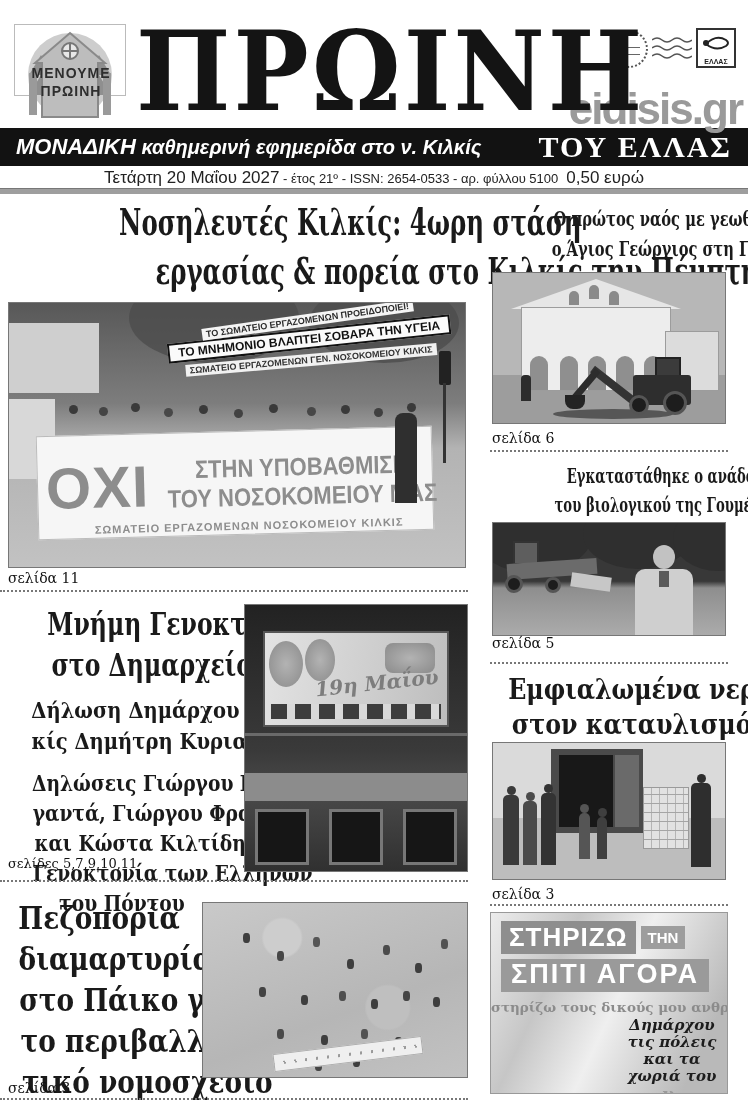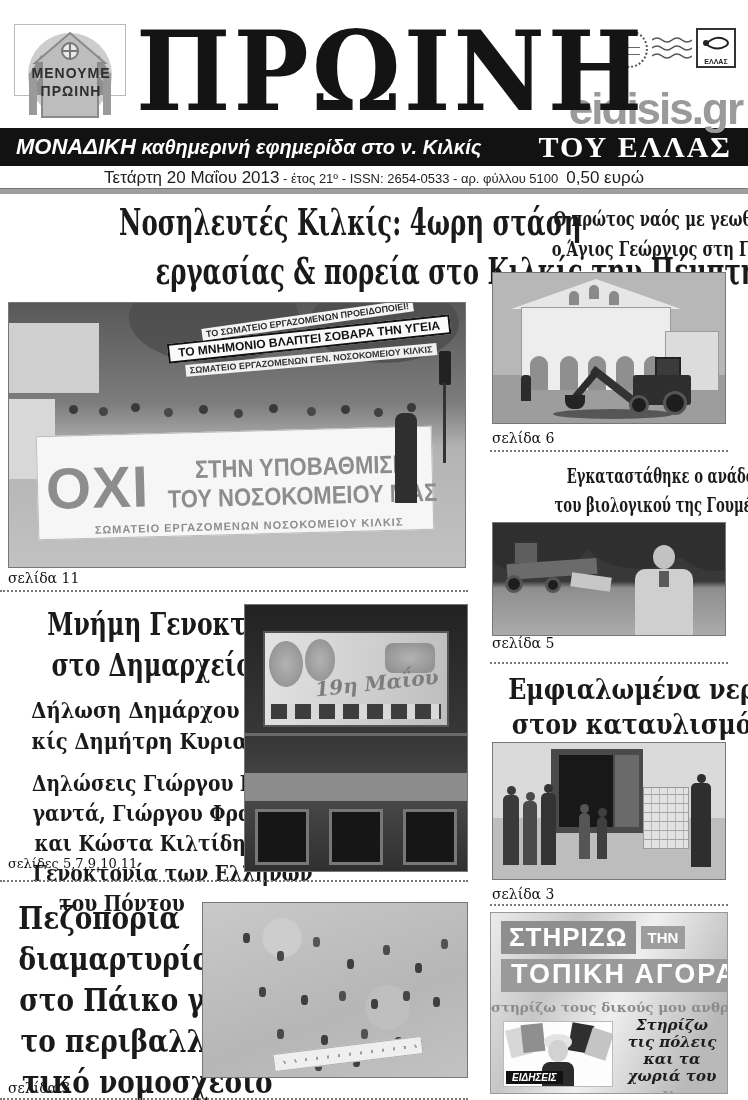--- a/index.html
+++ b/index.html
@@ -188,21 +188,21 @@
   </div>
 
   <div class="black-bar">
     <div class="tagline">
       <span class="emph">ΜΟΝΑΔΙΚΗ</span><span> καθημερινή εφημερίδα στο ν. Κιλκίς</span>
     </div>
     <div class="edition">ΤΟΥ ΕΛΛΑΣ</div>
   </div>
 
   <div class="dateline">
-    <span class="d-main">Τετάρτη 20 Μαΐου 2013</span><span class="d-small"> - έτος 21º - ISSN: 2654-0533 - αρ. φύλλου 5100</span><span class="d-price">0,50 ευρώ</span>
+    <span class="d-main">Τετάρτη 20 Μαΐου 2027</span><span class="d-small"> - έτος 21º - ISSN: 2654-0533 - αρ. φύλλου 5100</span><span class="d-price">0,50 ευρώ</span>
   </div>
   <div class="gray-rule"></div>
 
   <div class="hl lead-hl">
     <span class="hl-line sx66">Νοσηλευτές Κιλκίς: 4ωρη στάση</span><br>
     <span class="hl-line sx66">εργασίας &amp; πορεία στο Κιλκίς την Πέμπτη</span>
   </div>
 
   <div class="photo lead-photo">
     <div class="foliage" style="left:120px; top:-30px; width:170px; height:90px;"></div>
@@ -356,34 +356,24 @@
       </div>
   </div>
   <div class="caption rc-cap-c">σελίδα 3</div>
   <div class="dotsep rc-sep-c"></div>
 
   <div class="ad">
     <div class="ad-row1">
       <span class="ad-stirizo">ΣΤΗΡΙΖΩ</span>
       <span class="ad-tin">ΤΗΝ</span>
     </div>
-    <div class="ad-row2">ΤΟΠΙΚΗ ΑΓΟΡΑ</div>
+    <div class="ad-row2">ΣΠΙΤΙ ΑΓΟΡΑ</div>
     <div class="ad-sub">στηρίζω τους δικούς μου ανθρώπους</div>
-    <div class="ad-photo">
-      <div class="bag" style="left:4px; top:6px; background:#d7d7d7; transform:rotate(-14deg);"></div>
-      <div class="bag" style="left:18px; top:2px; background:#8f8f8f; transform:rotate(-6deg);"></div>
-      <div class="bag" style="left:66px; top:2px; background:#2f2f2f; transform:rotate(10deg);"></div>
-      <div class="bag" style="left:84px; top:8px; background:#c4c4c4; transform:rotate(18deg);"></div>
-      <div class="w-hair"></div>
-      <div class="w-head"></div>
-      <div class="w-body"></div>
-      <div class="ad-brand">ΕΙΔΗΣΕΙΣ</div>
-    </div>
     <div class="ad-right">
-      <span>Στηρίζω</span><br>
+      <span>Δημάρχου</span><br>
       <span>τις πόλεις</span><br>
       <span>και τα</span><br>
       <span>χωριά του</span>
       <span class="ad-kilkis">ν. ΚΙΛΚΙΣ</span>
     </div>
   </div>
 
 </div>
 
 </body></html>

